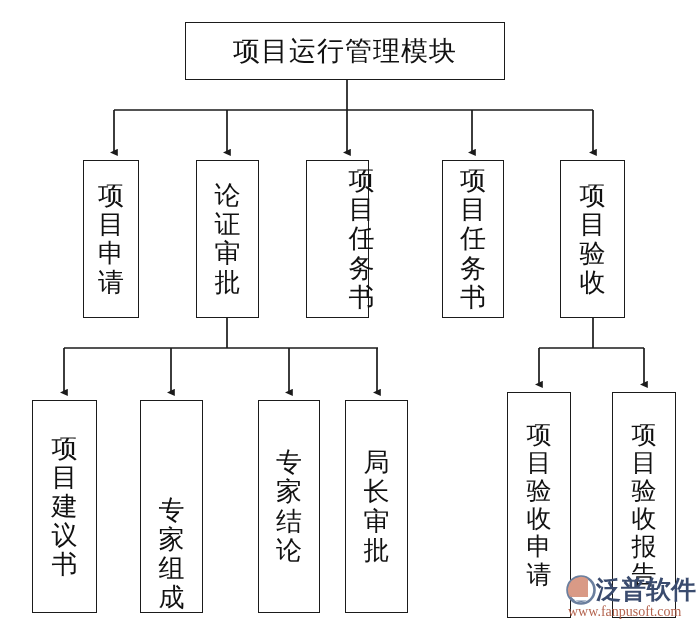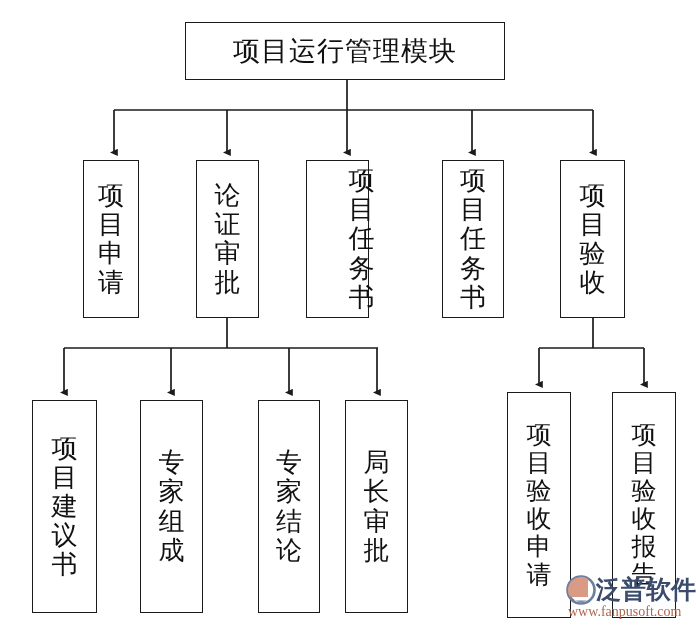--- a/index.html
+++ b/index.html
@@ -152,21 +152,21 @@
   <div class="node vert" style="left:442px; top:160px; width:62px; height:158px;">
     <span class="cap">项目任务书</span>
   </div>
   <div class="node vert" style="left:560px; top:160px; width:65px; height:158px;">
     <span class="cap">项目验收</span>
   </div>
 
   <div class="node vert" style="left:32px; top:400px; width:65px; height:213px;justify-content:center;">
     <span class="cap">项目建议书</span>
   </div>
-  <div class="node vert" style="left:140px; top:400px; width:63px; height:213px;">
+  <div class="node vert" style="left:140px; top:400px; width:63px; height:213px;align-items:flex-end;">
     <span class="cap">专家组成</span>
   </div>
   <div class="node vert" style="left:258px; top:400px; width:62px; height:213px;">
     <span class="cap">专家结论</span>
   </div>
   <div class="node vert" style="left:345px; top:400px; width:63px; height:213px;">
     <span class="cap">局长审批</span>
   </div>
 
   <div class="node vert narrow" style="left:507px; top:392px; width:64px; height:226px;">

